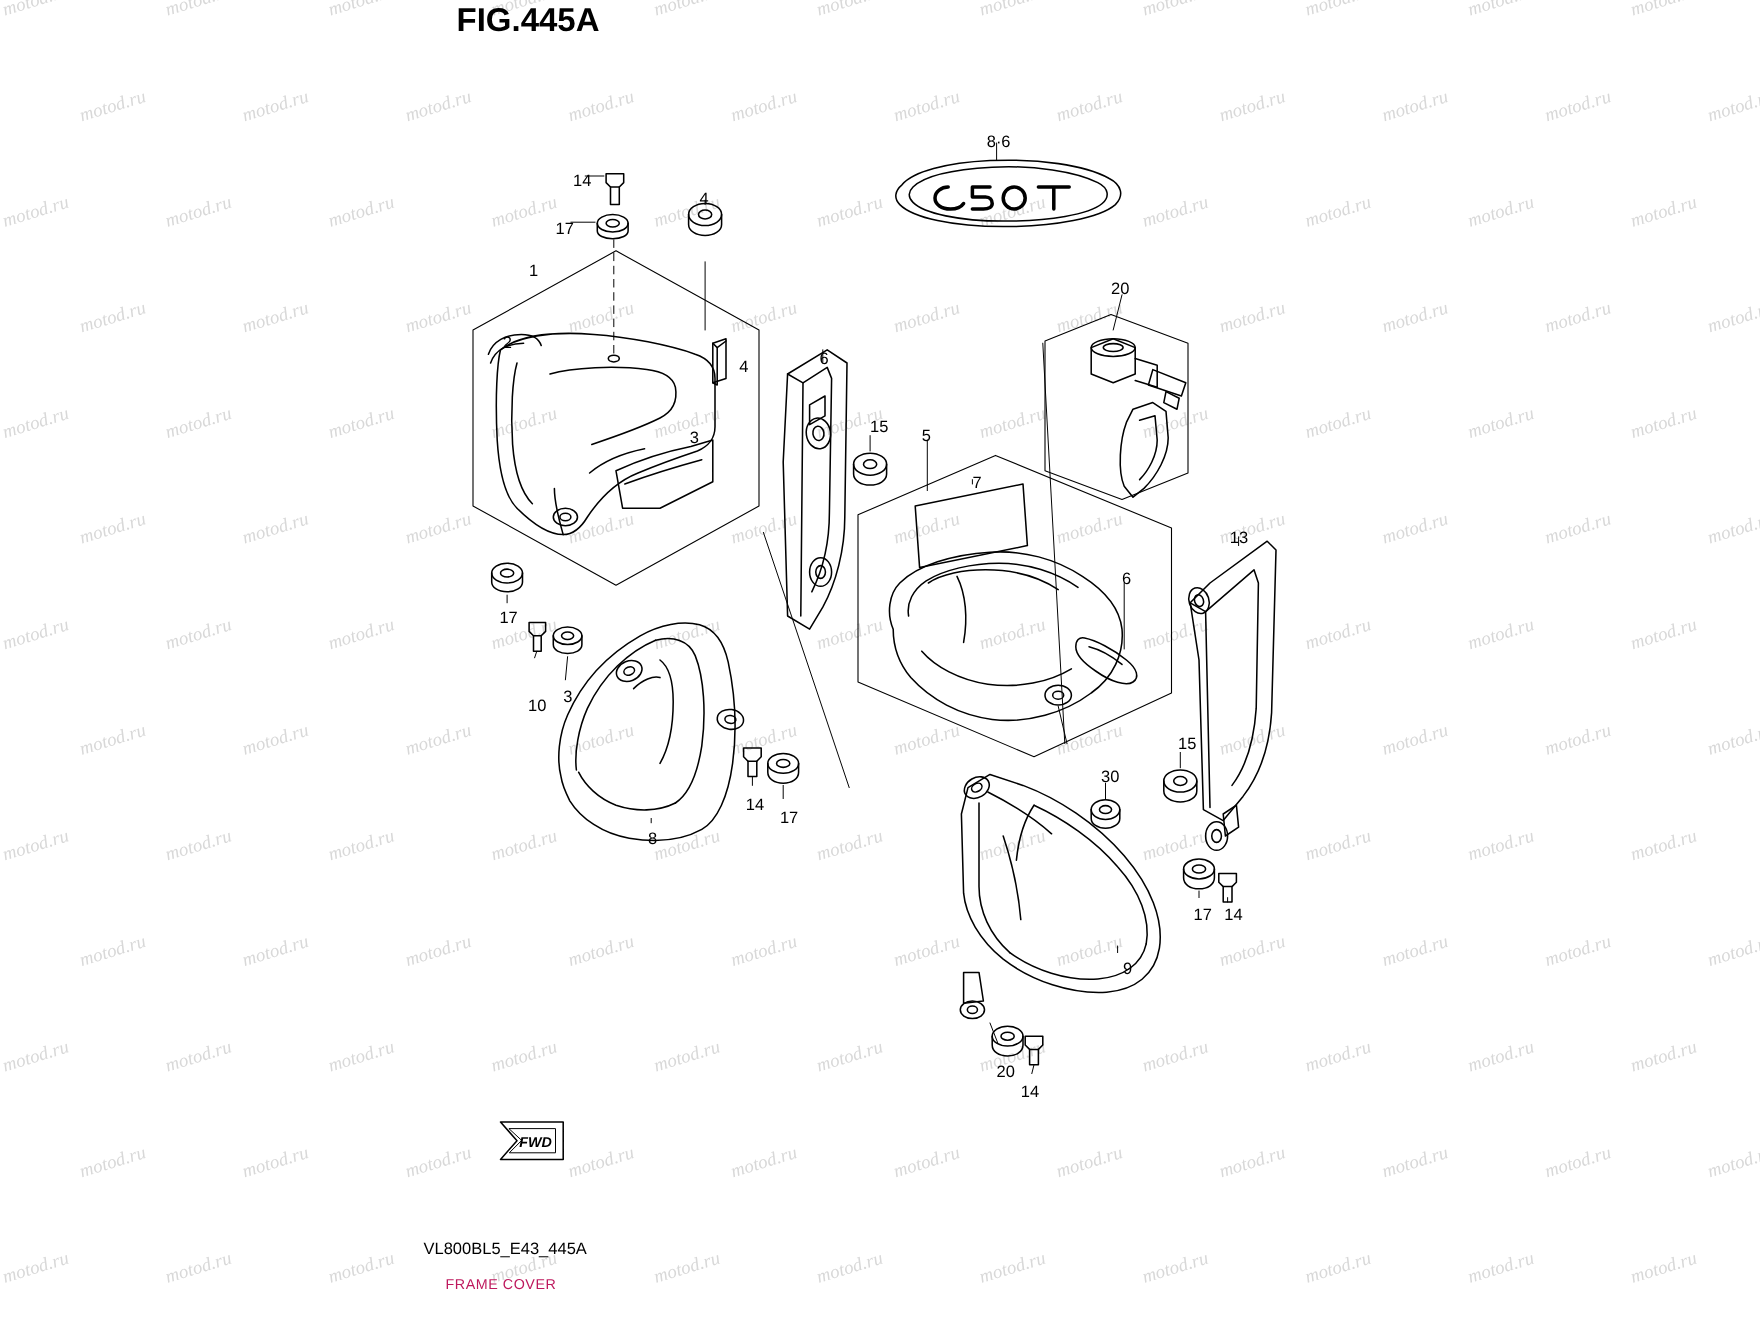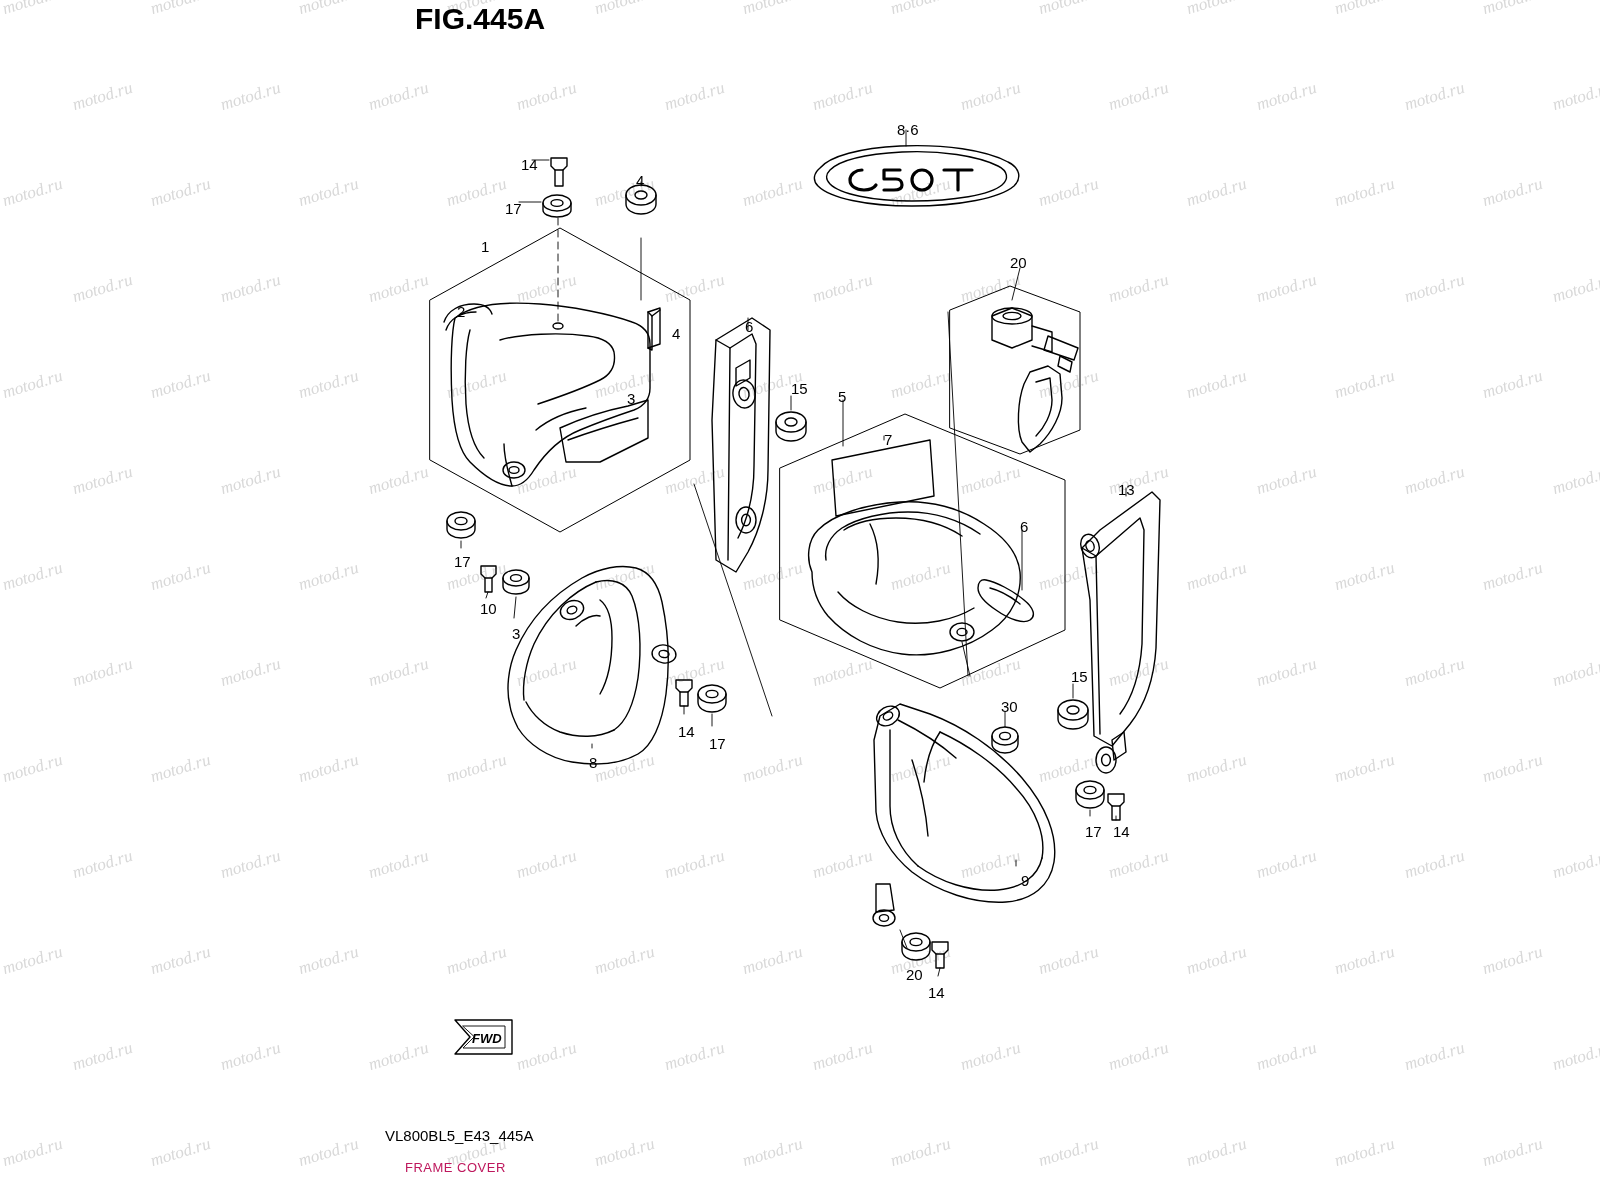--- a/index.html
+++ b/index.html
@@ -456,21 +456,21 @@
   <div id="callouts">
       <div class="callout" style="left: 481px; top: 238px;">1</div>
       <div class="callout" style="left: 457px; top: 303px;">2</div>
       <div class="callout" style="left: 627px; top: 390px;">3</div>
       <div class="callout" style="left: 672px; top: 325px;">4</div>
       <div class="callout" style="left: 838px; top: 388px;">5</div>
       <div class="callout" style="left: 1020px; top: 518px;">6</div>
       <div class="callout" style="left: 884px; top: 431px;">7</div>
       <div class="callout" style="left: 589px; top: 754px;">8</div>
       <div class="callout" style="left: 1021px; top: 872px;">9</div>
-      <div class="callout" style="left: 480px; top: 600px;">10</div>
+      <div class="callout" style="left: 480px; top: 633px;">10</div>
       <div class="callout" style="left: 512px; top: 625px;">3</div>
       <div class="callout" style="left: 745px; top: 318px;">6</div>
       <div class="callout" style="left: 1118px; top: 481px;">13</div>
       <div class="callout" style="left: 521px; top: 156px;">14</div>
       <div class="callout" style="left: 678px; top: 723px;">14</div>
       <div class="callout" style="left: 1113px; top: 823px;">14</div>
       <div class="callout" style="left: 928px; top: 984px;">14</div>
       <div class="callout" style="left: 791px; top: 380px;">15</div>
       <div class="callout" style="left: 1071px; top: 668px;">15</div>
       <div class="callout" style="left: 636px; top: 172px;">4</div>

